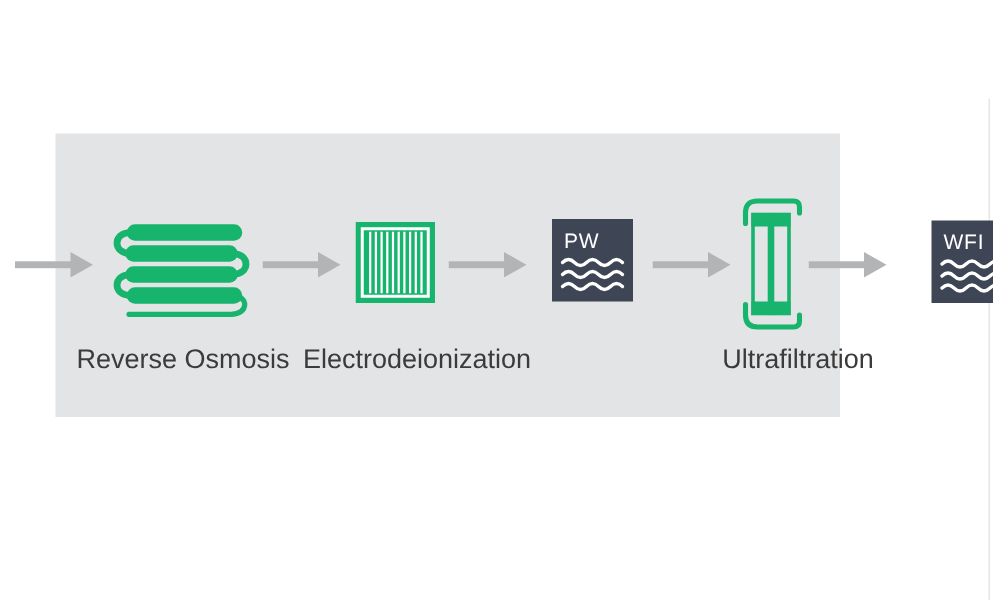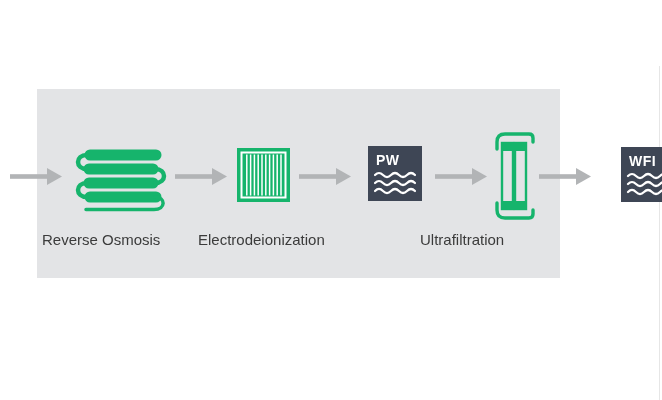--- a/index.html
+++ b/index.html
@@ -1,24 +1,24 @@
 <!DOCTYPE html>
 <html style="--page-bg: #ffffff; --panel-bg: #e3e4e6; --accent-green: #16b46c; --box-dark: #3e4655; --arrow-gray: #b2b4b6; --label-text: #3b3b3b; --icon-white: #ffffff;"><head>
 <meta charset="utf-8">
 <style>
   html,body{margin:0;padding:0;}
   body{font-family:"Liberation Sans", sans-serif; background:#fff;}
   .canvas{position:relative; width:662px; height:400px; background:var(--page-bg,#fff); overflow:hidden;}
   .panel{position:absolute; left:37px; top:89px; width:523px; height:189px; background:var(--panel-bg,#e3e4e6);}
   .abs{position:absolute;}
-  .stage-label{position:absolute; text-align:left; font-size:15px; line-height:15px; color:var(--label-text,#3b3b3b);}
+  .stage-label{position:absolute; text-align:center; font-size:18px; line-height:15px; color:var(--label-text,#3b3b3b);}
   .green{color:var(--accent-green,#16b46c);}
   .arrow{color:var(--arrow-gray,#b2b4b6);}
   .water-box{position:absolute; width:54px; height:55px; background:var(--box-dark,#3e4655);}
-  .water-badge{position:absolute; left:8px; top:6px; color:var(--icon-white,#fff); font-weight:bold; font-size:14px; letter-spacing:0.5px;}
+  .water-badge{position:absolute; left:8px; top:6px; color:var(--icon-white,#fff); font-weight:normal; font-size:14px; letter-spacing:0.5px;}
   .waves{position:absolute; left:0; top:0; color:var(--icon-white,#fff);}
   .edge-line{position:absolute; left:659px; top:66px; width:1px; height:334px; background:#e6e6e6;}
   svg{display:block;}
 </style>
 </head>
 <body>
 
 <div class="canvas">
 
   <div class="panel"></div>
@@ -104,21 +104,21 @@
         <rect x="9" y="14" width="13" height="9"></rect>
           <rect x="22" y="14" width="13" height="9"></rect>
         <rect x="9" y="73" width="13" height="9"></rect>
           <rect x="22" y="73" width="13" height="9"></rect>
       </g>
       <g stroke="currentColor" fill="none" stroke-width="3.4" stroke-linecap="round">
         <path d="M5,21 L5,14 Q5,6 13,6 L37,6 Q41,6 41,10 L41,14"></path>
         <path d="M5,75 L5,82 Q5,90 13,90 L37,90 Q41,90 41,86 L41,82"></path>
       </g>
     </svg>
-    <div class="stage-label" style="left:420px;top:232px;width:160px">Ultrafiltration</div>
+    <div class="stage-label" style="left:452px;top:232px;width:160px">Ultrafiltration</div>
   </div>
 
   <div>
     <div class="water-box" style="left:621px;top:147px">
       <div class="water-badge">WFI</div>
       <svg class="waves" width="54" height="55" viewBox="0 0 54 55">
         <g stroke="currentColor" stroke-width="2.2" fill="none" stroke-linecap="round">
           <path d="M7,29 q4,-4 8,0 t8,0 t8,0 t8,0 t8,0"></path>
           <path d="M7,37 q4,-4 8,0 t8,0 t8,0 t8,0 t8,0"></path>
           <path d="M7,45 q4,-4 8,0 t8,0 t8,0 t8,0 t8,0"></path>

